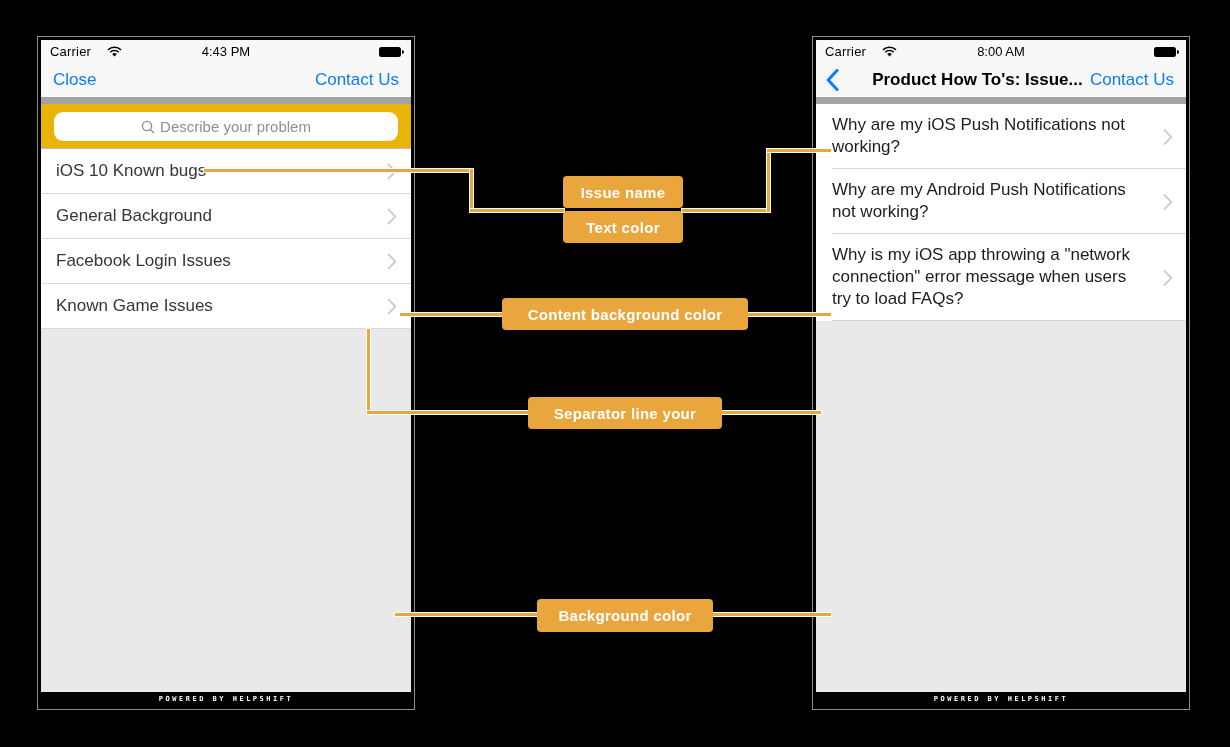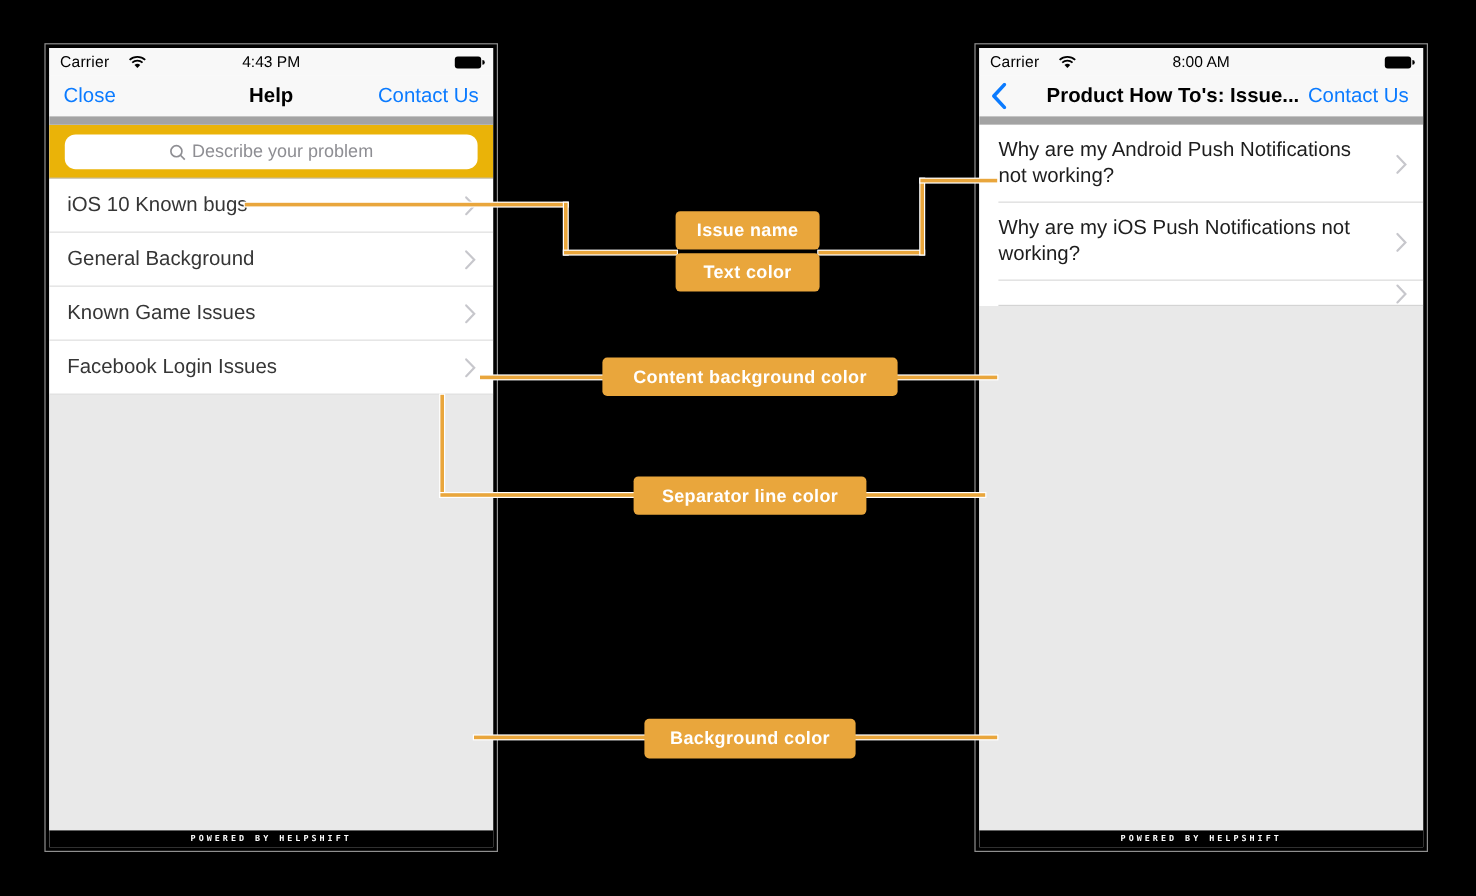--- a/index.html
+++ b/index.html
@@ -104,21 +104,20 @@
               <path d="M3.2 6.2 A6.3 6.3 0 0 1 11.8 6.2" stroke="#000" stroke-width="1.5" fill="none"></path>
               <path d="M1 3.9 A9.6 9.6 0 0 1 14 3.9" stroke="#000" stroke-width="1.5" fill="none"></path>
             </svg>
         </span>
       </span>
       <span class="sb-time">4:43 PM</span>
       <span class="battery"></span>
     </div>
     <div class="navbar">
       <span class="nav-btn nav-left">Close</span>
-      <span class="nav-title">Help</span>
       <span class="nav-btn nav-right">Contact Us</span>
     </div>
     <div class="searchband">
       <div class="searchfield">
         <span class="chev">
           <svg width="14" height="14" viewBox="0 0 14 14">
               <circle cx="6" cy="6" r="4.6" stroke="#8e8e93" stroke-width="1.4" fill="none"></circle>
               <line x1="9.4" y1="9.4" x2="13" y2="13" stroke="#8e8e93" stroke-width="1.4"></line>
             </svg>
         </span>
@@ -139,30 +138,30 @@
         <div class="row">
           <span class="row-label">General Background</span>
           <span class="chev">
             <svg width="10" height="17" viewBox="0 0 10 17">
               <path d="M1.5 1.5 L8.2 8.5 L1.5 15.5" stroke="#c7c7cc" stroke-width="1.8" fill="none" stroke-linecap="round"></path>
             </svg>
           </span>
         </div>
 
         <div class="row">
+          <span class="row-label">Facebook Login Issues</span>
+          <span class="chev">
+            <svg width="10" height="17" viewBox="0 0 10 17">
+              <path d="M1.5 1.5 L8.2 8.5 L1.5 15.5" stroke="#c7c7cc" stroke-width="1.8" fill="none" stroke-linecap="round"></path>
+            </svg>
+          </span>
+        </div>
+
+        <div class="row">
           <span class="row-label">Known Game Issues</span>
-          <span class="chev">
-            <svg width="10" height="17" viewBox="0 0 10 17">
-              <path d="M1.5 1.5 L8.2 8.5 L1.5 15.5" stroke="#c7c7cc" stroke-width="1.8" fill="none" stroke-linecap="round"></path>
-            </svg>
-          </span>
-        </div>
-
-        <div class="row">
-          <span class="row-label">Facebook Login Issues</span>
           <span class="chev">
             <svg width="10" height="17" viewBox="0 0 10 17">
               <path d="M1.5 1.5 L8.2 8.5 L1.5 15.5" stroke="#c7c7cc" stroke-width="1.8" fill="none" stroke-linecap="round"></path>
             </svg>
           </span>
         </div>
       </div>
     <div class="filler"></div>
     <div class="powered">POWERED BY HELPSHIFT</div>
   </div>
@@ -190,54 +189,55 @@
             <path d="M11 1.5 L2.2 11 L11 20.5" stroke="#0b7bff" stroke-width="3" fill="none" stroke-linecap="round" stroke-linejoin="round"></path>
           </svg>
       </span>
       <span class="nav-title nav-title-flex">Product How To's: Issue...</span>
       <span class="nav-btn nav-right">Contact Us</span>
     </div>
     <div>
 
 
         <div class="faq">
+          <span>Why are my iOS Push Notifications not working?</span>
+          <span class="chev">
+            <svg width="10" height="17" viewBox="0 0 10 17">
+              <path d="M1.5 1.5 L8.2 8.5 L1.5 15.5" stroke="#c7c7cc" stroke-width="1.8" fill="none" stroke-linecap="round"></path>
+            </svg>
+          </span>
+        </div>
+
+        <div class="faq">
           <span>Why are my Android Push Notifications not working?</span>
           <span class="chev">
             <svg width="10" height="17" viewBox="0 0 10 17">
               <path d="M1.5 1.5 L8.2 8.5 L1.5 15.5" stroke="#c7c7cc" stroke-width="1.8" fill="none" stroke-linecap="round"></path>
             </svg>
           </span>
         </div>
 
         <div class="faq">
-          <span>Why are my iOS Push Notifications not working?</span>
-          <span class="chev">
-            <svg width="10" height="17" viewBox="0 0 10 17">
-              <path d="M1.5 1.5 L8.2 8.5 L1.5 15.5" stroke="#c7c7cc" stroke-width="1.8" fill="none" stroke-linecap="round"></path>
-            </svg>
-          </span>
-        </div>
-
-        <div class="faq">
+          <span>Why is my iOS app throwing a "network connection" error message when users try to load FAQs?</span>
           <span class="chev">
             <svg width="10" height="17" viewBox="0 0 10 17">
               <path d="M1.5 1.5 L8.2 8.5 L1.5 15.5" stroke="#c7c7cc" stroke-width="1.8" fill="none" stroke-linecap="round"></path>
             </svg>
           </span>
         </div>
       </div>
     <div class="filler"></div>
     <div class="powered">POWERED BY HELPSHIFT</div>
   </div>
 </div>
 
 <div class="callout" style="left:563px; top:176px; width:120px; height:32px;">Issue name</div>
 <div class="callout" style="left:563px; top:211px; width:120px; height:32px;">Text color</div>
 <div class="callout" style="left:502px; top:298px; width:246px; height:32px;">Content background color</div>
-<div class="callout" style="left:528px; top:397px; width:194px; height:32px;">Separator line color</div>
+<div class="callout" style="left:528px; top:397px; width:194px; height:32px;">Separator line your</div>
 <div class="callout" style="left:537px; top:599px; width:176px; height:33px;">Background color</div>
 
 <div class="cline" style="left:204px; top:169px; width:269px; height:3px;"></div>
 <div class="cline" style="left:470px; top:169px; width:3px; height:43px;"></div>
 <div class="cline" style="left:470px; top:209px; width:94px; height:3px;"></div>
 <div class="cline" style="left:682px; top:209px; width:88px; height:3px;"></div>
 <div class="cline" style="left:767px; top:149px; width:3px; height:63px;"></div>
 <div class="cline" style="left:767px; top:149px; width:64px; height:3px;"></div>
 
 <div class="cline" style="left:400px; top:313px; width:103px; height:3px;"></div>

